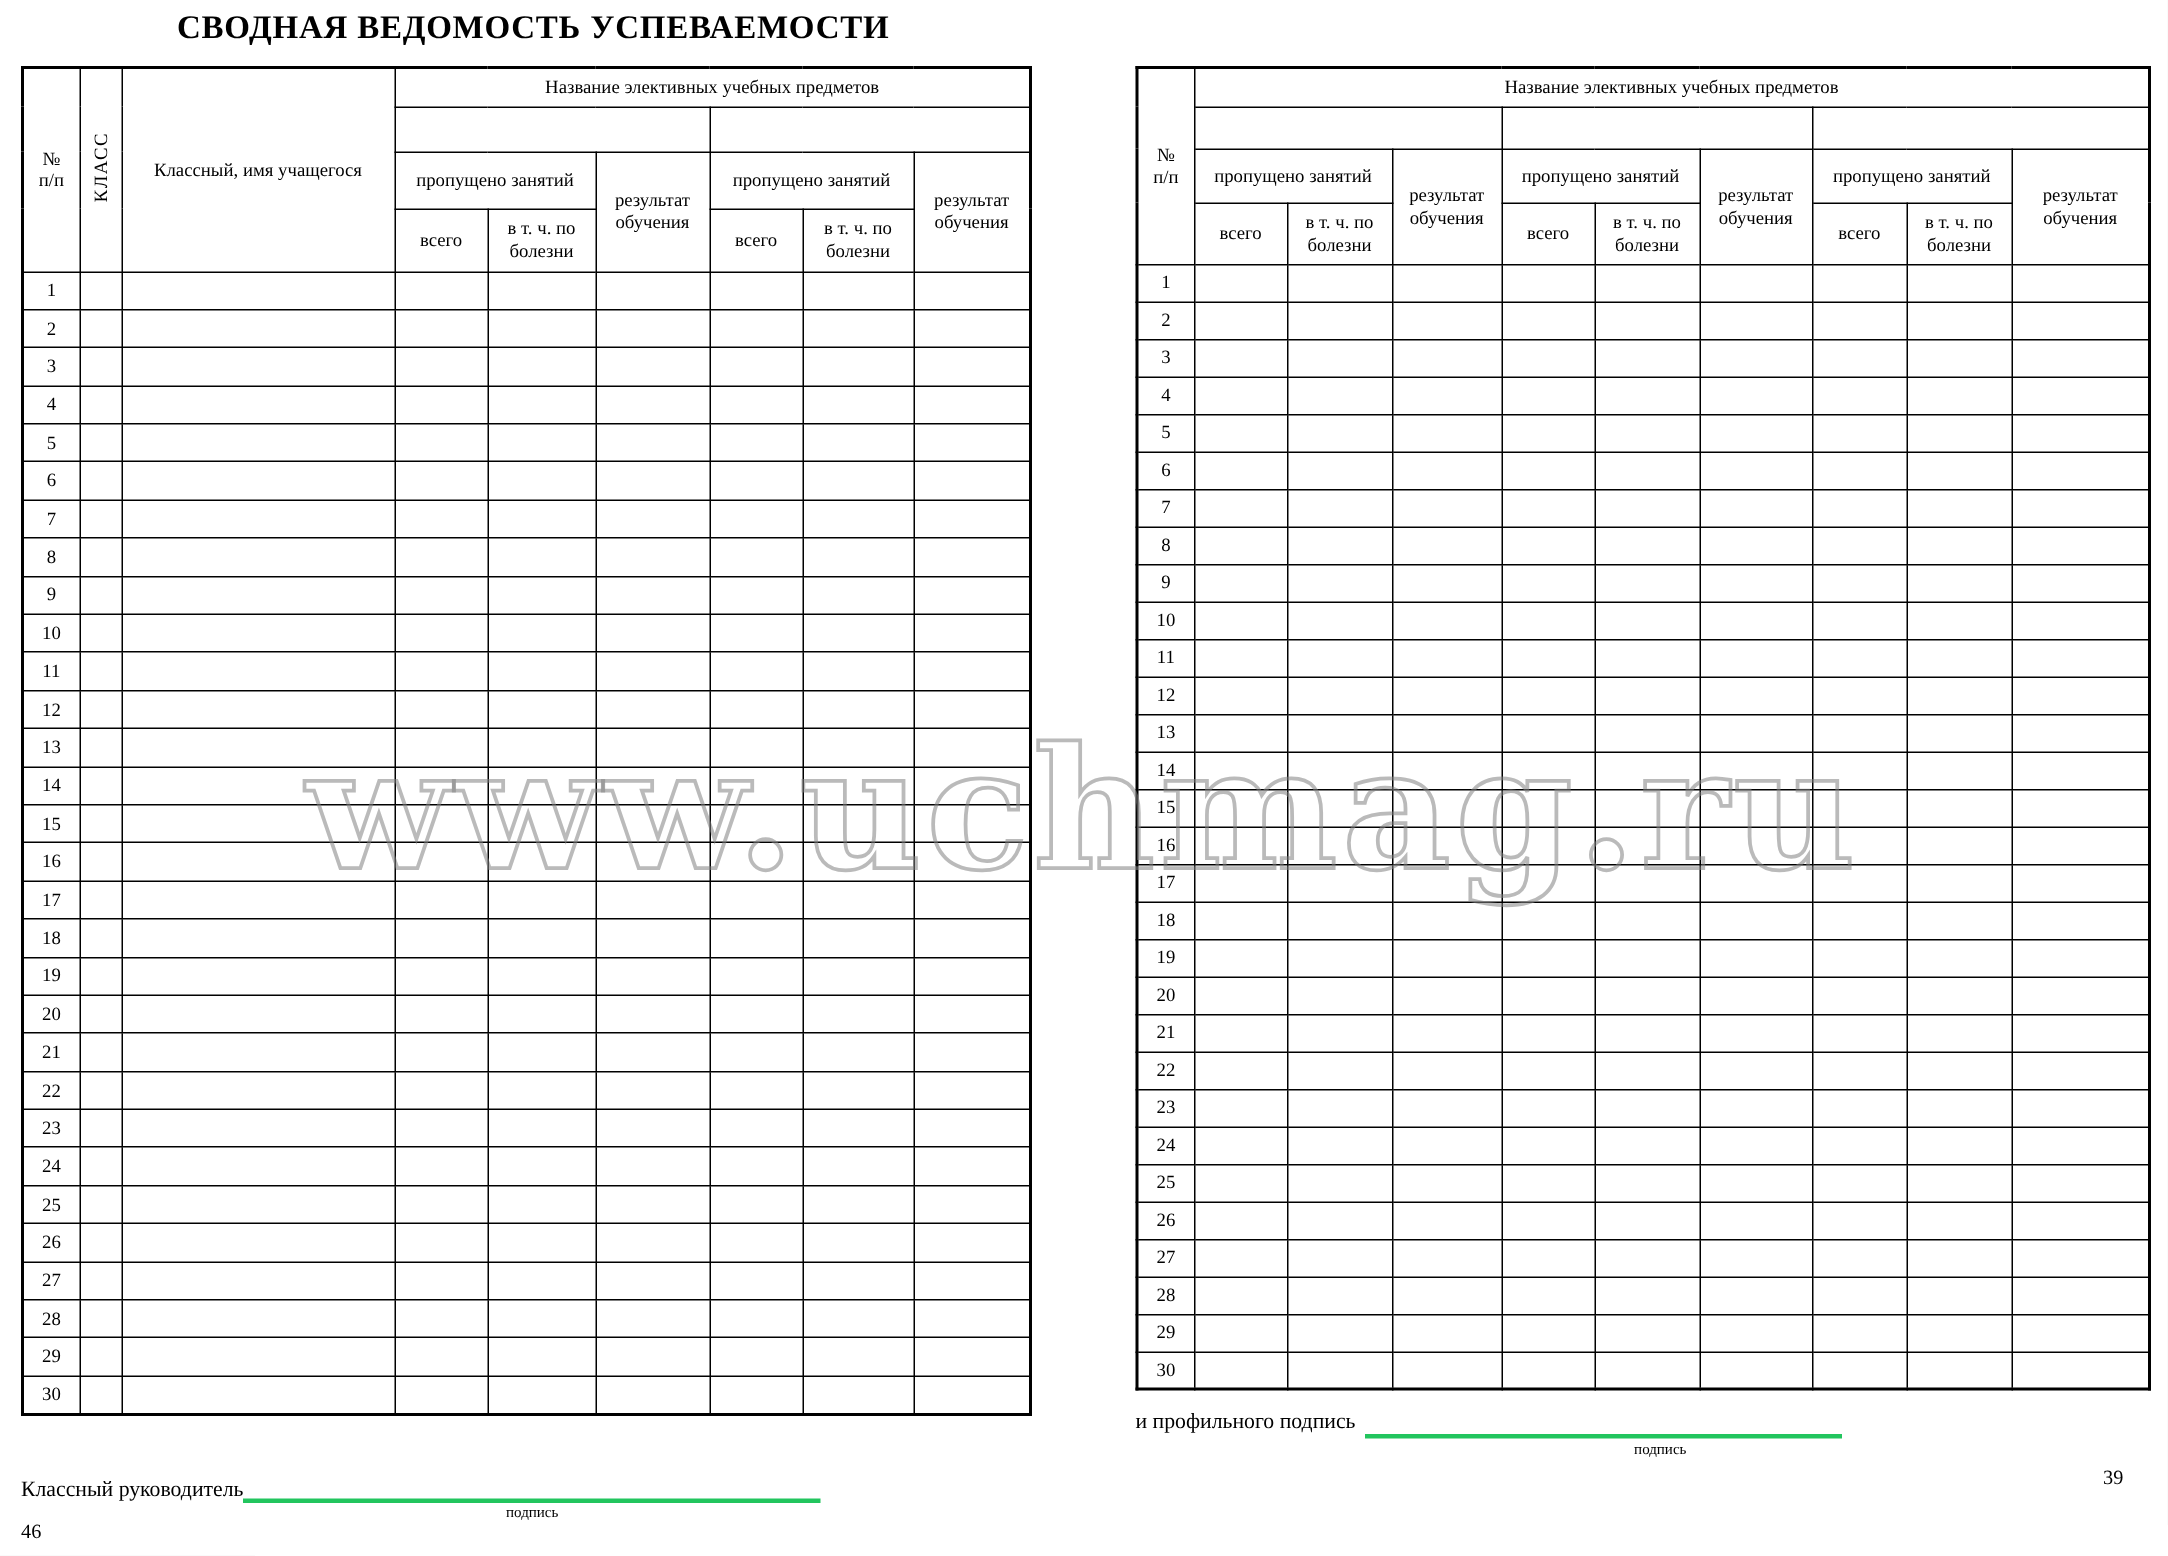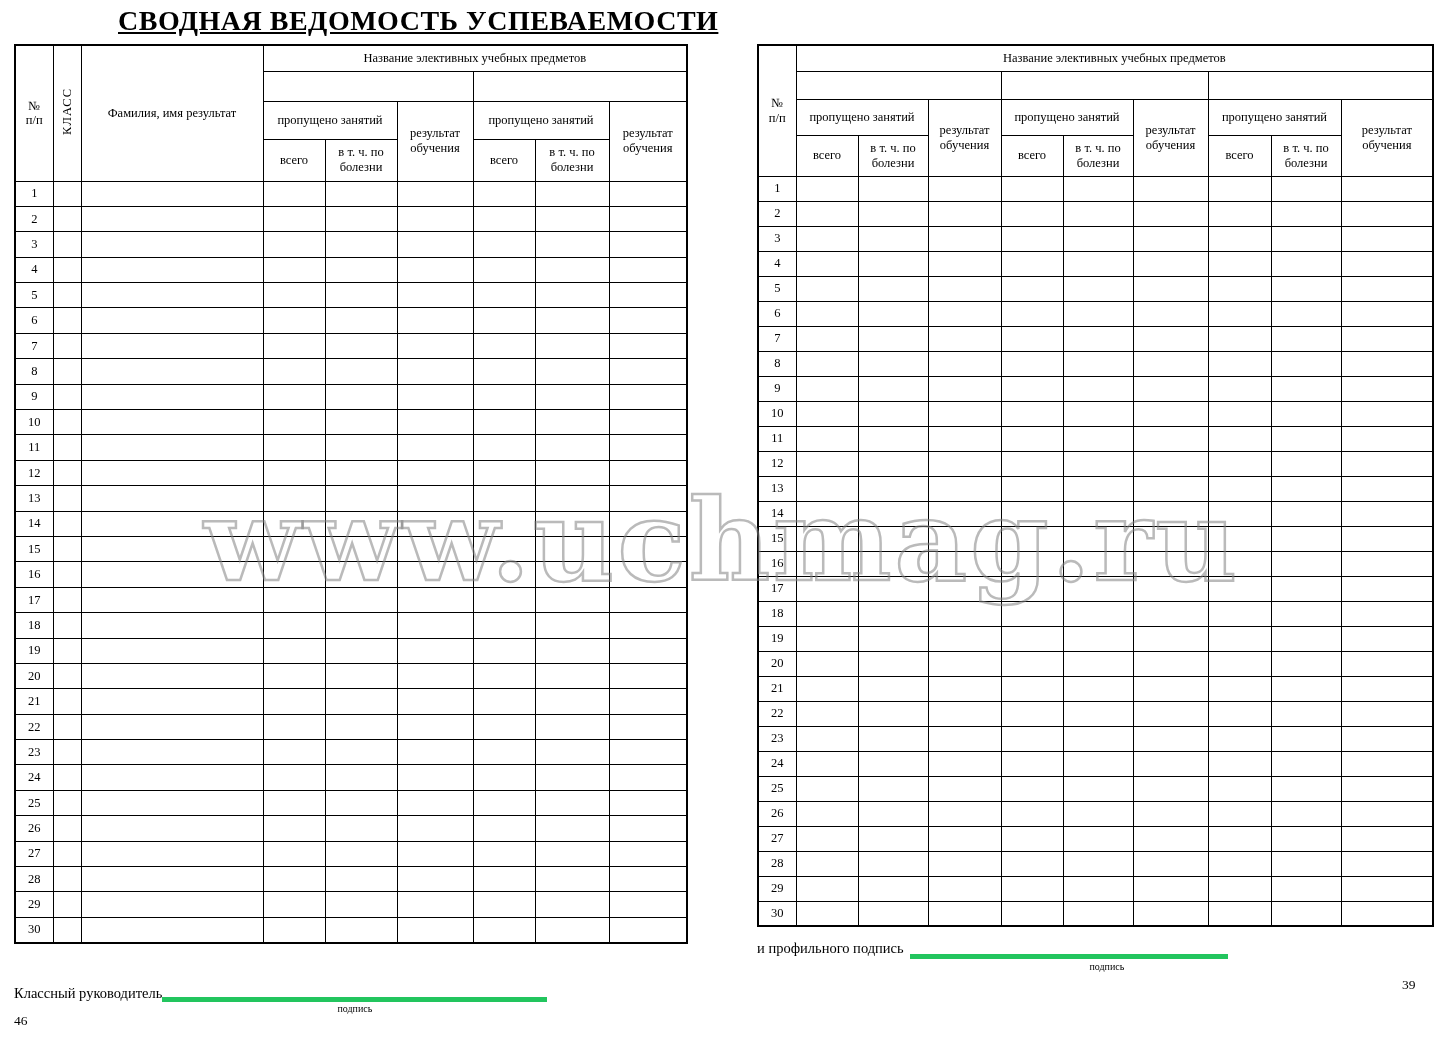--- a/index.html
+++ b/index.html
@@ -10,23 +10,22 @@
     color:#000;
     position:relative;
     overflow:hidden;
   }
   .sheet {
     position:absolute; left:0; top:0; width:1445px; height:1037px;
     background:#ffffff;
   }
   .doc-title {
     position:absolute; left:118px; top:5px;
-    font-size:28px; font-weight:bold; letter-spacing:0.5px;
+    font-size:22px; font-weight:bold; letter-spacing:0.5px;
     white-space:nowrap;
-    text-decoration:underline;
   }
   table.grid {
     position:absolute;
     border-collapse:collapse;
     table-layout:fixed;
     background:#fff;
   }
   table.grid td {
     border:1px solid #000;
     text-align:center;
@@ -53,21 +52,21 @@
   .footer-left {
     position:absolute; left:14px; top:973px;
     font-size:14.5px; white-space:nowrap;margin-top:12px;
   }
   .footer-right {
     position:absolute; left:757px; top:938px;
     font-size:14.5px; line-height:1.45; white-space:nowrap;
   }
   .sigline {
     display:inline-block; position:relative;
-    border-bottom:5px solid #22c55e;
+    border-bottom:3px solid #22c55e;
     height:15px; vertical-align:bottom;
   }
   .sigline-left  { width:385px; }
   .sigline-right { width:318px; margin-left:6px; }
   .sigcap {
     position:absolute; top:16px; left:50%;
     transform:translateX(-50%);
     font-size:10px; color:#000;
   }
   .sigline-right .sigcap { left:62%; }
@@ -110,21 +109,21 @@
     </colgroup>
     <thead>
       <tr style="height:26px">
         <td rowspan="4">
           <span>№</span><br>
           <span>п/п</span>
         </td>
         <td rowspan="4">
           <span class="vtext">КЛАСС</span>
         </td>
-        <td rowspan="4">Фамилия, имя результат</td>
+        <td rowspan="4">Классный, имя учащегося</td>
         <td colspan="6">Название элективных учебных предметов</td>
       </tr>
       <tr style="height:30px">
         <td colspan="3"></td>
         <td colspan="3"></td>
       </tr>
       <tr style="height:38px">
         <td colspan="2">пропущено занятий</td>
         <td rowspan="2">результат обучения</td>
         <td colspan="2">пропущено занятий</td>

